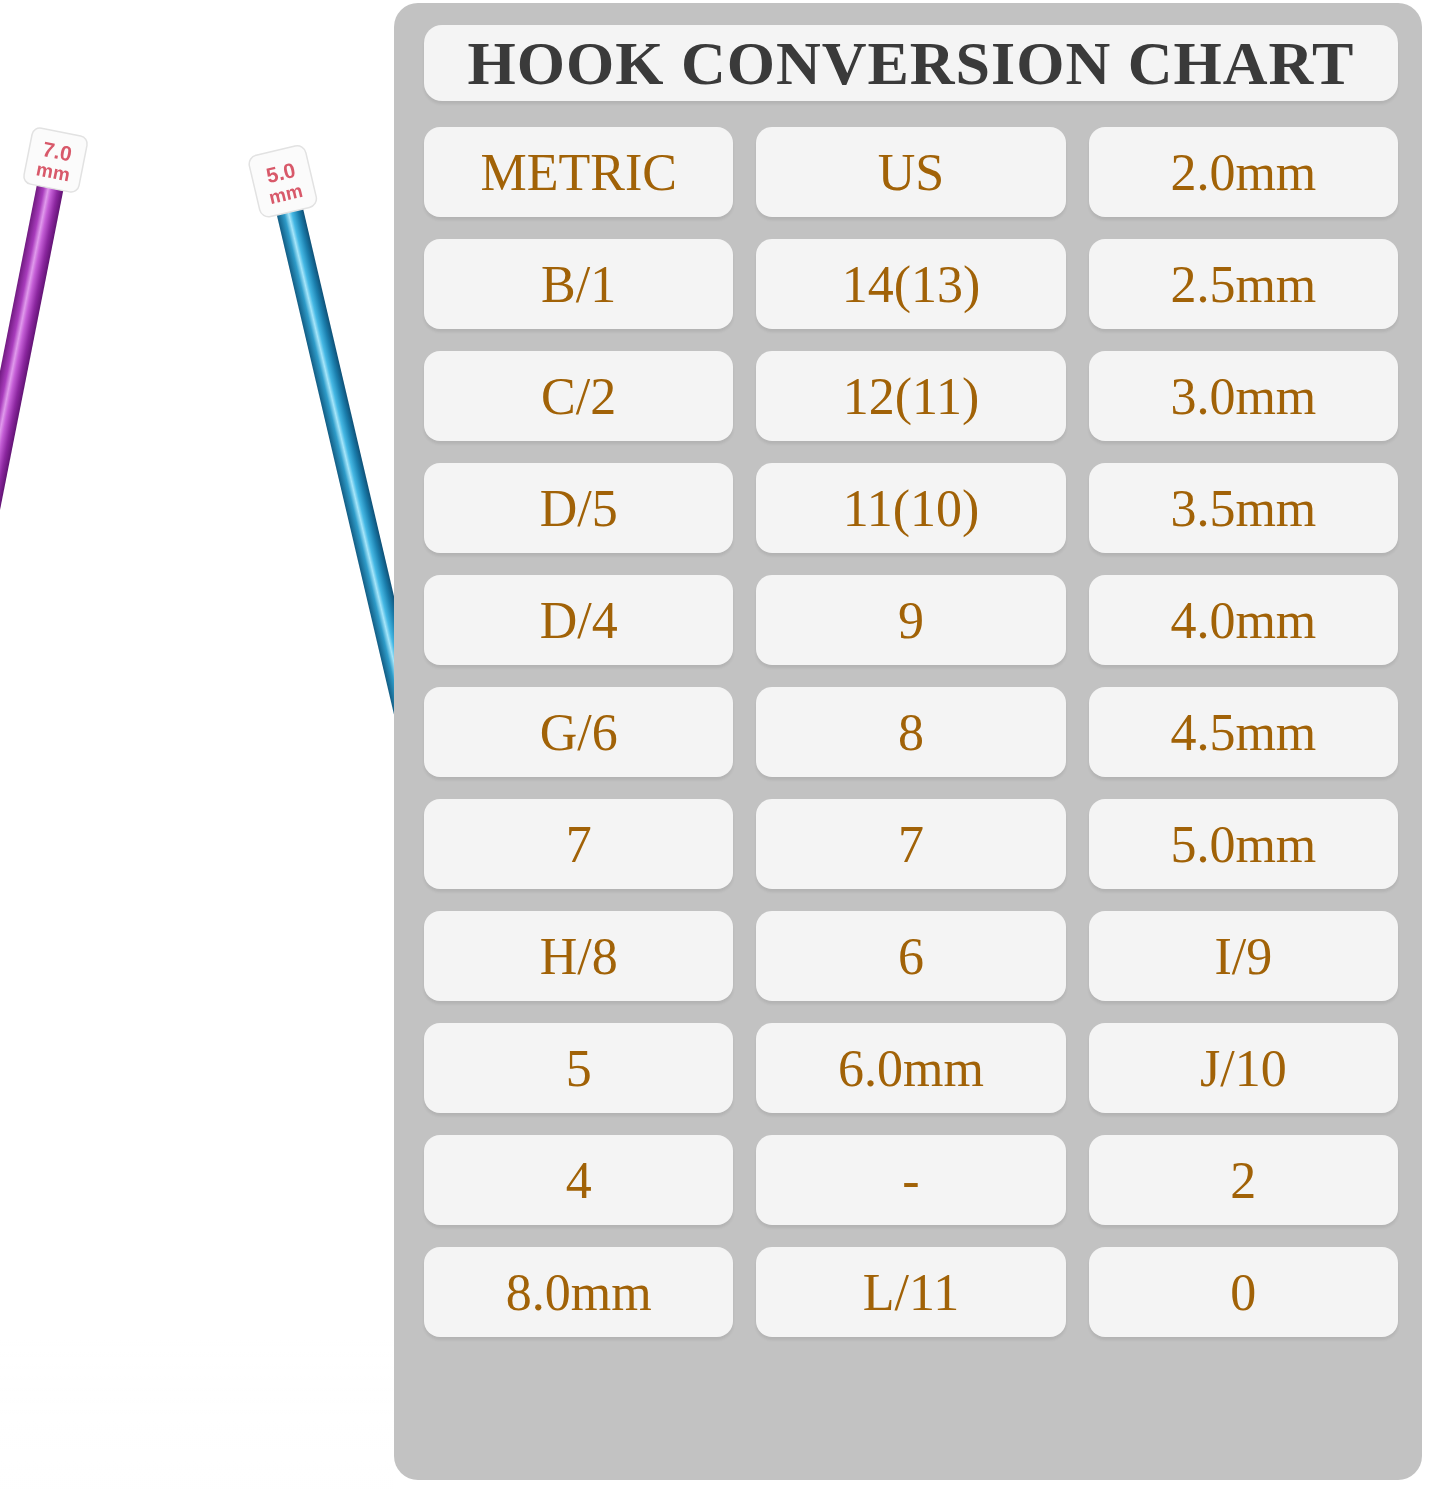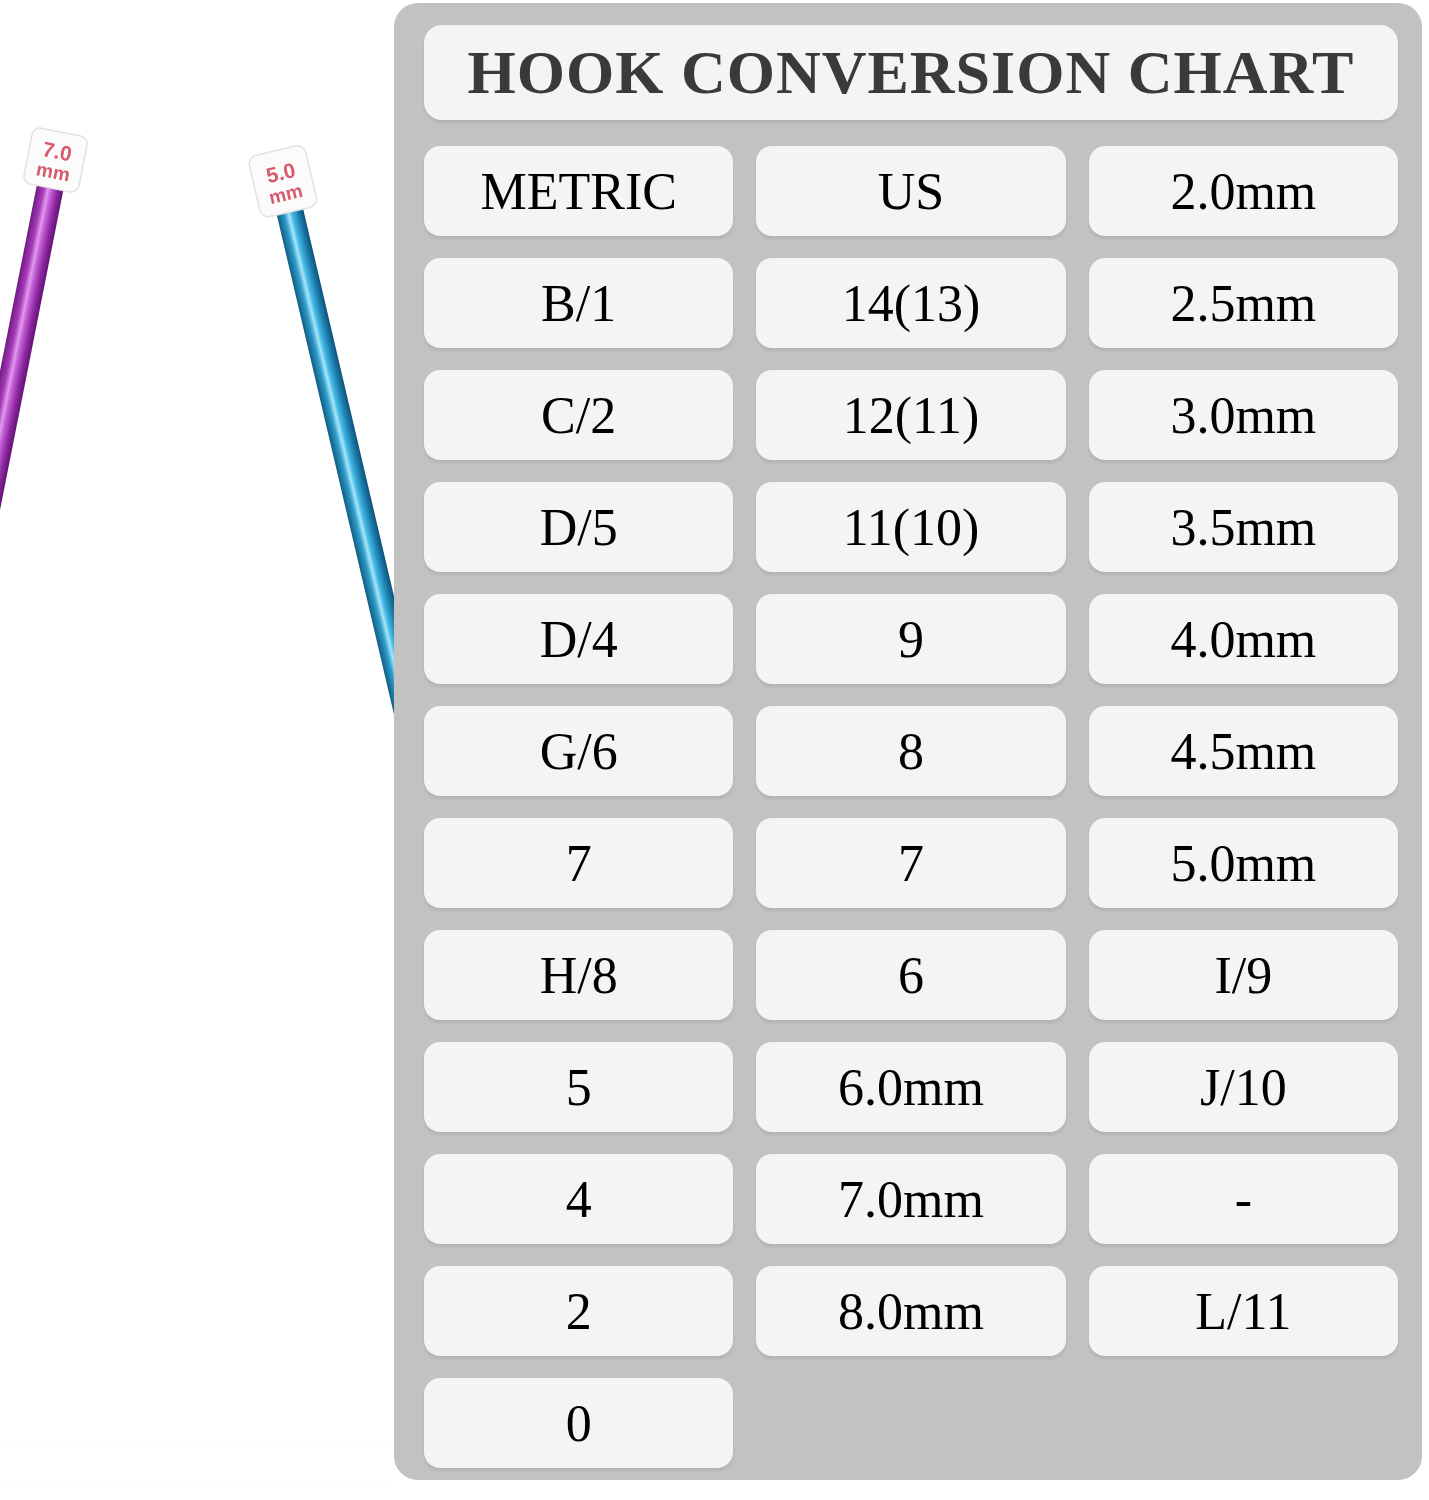--- a/index.html
+++ b/index.html
@@ -8,34 +8,34 @@
     position:relative; overflow:hidden;
     font-family:"Liberation Serif", serif;
   }
   .needles-area { position:absolute; left:0; top:0; width:394px; height:1500px; }
   .panel {
     position:absolute; left:394px; top:3px; width:1028px; height:1477px;
     background:#c2c2c2; border-radius:24px; box-sizing:border-box;
     padding:22px 24px 0 30px;
   }
   .title-cell {
-    height:95px; background:#f4f4f4; border-radius:18px;
+    height:76px; background:#f4f4f4; border-radius:18px;
     display:flex; align-items:center; justify-content:center;
     font-weight:bold; font-size:62px; color:#3a3a3a; letter-spacing:1px;
     box-shadow:0 3px 3px rgba(0,0,0,0.08);
     margin-bottom:26px; white-space:nowrap;
   }
   .grid {
     display:grid; grid-template-columns:1fr 1fr 1fr;
     column-gap:23px; row-gap:22px;
   }
   .cell {
     height:90px; background:#f4f4f4; border-radius:16px;
     display:flex; align-items:center; justify-content:center;
-    font-size:52px; color:#000000; white-space:nowrap;
+    font-size:52px; color:#a16207; white-space:nowrap;
     box-shadow:0 3px 3px rgba(0,0,0,0.08);
   }
   .cap-label { font-family:"Liberation Sans", sans-serif; font-weight:bold; fill:#d8596a; text-anchor:middle; }
 </style>
 </head>
 <body>
 
 <div class="needles-area">
   <svg width="394" height="1500" viewBox="0 0 394 1500" xmlns="http://www.w3.org/2000/svg">
     <defs>
@@ -130,21 +130,20 @@
     <div class="cell">H/8</div>
     <div class="cell">6</div>
 
     <div class="cell">I/9</div>
     <div class="cell">5</div>
 
     <div class="cell">6.0mm</div>
     <div class="cell">J/10</div>
     <div class="cell">4</div>
 
-    <div class="cell">7.0mm</div>
     <div class="cell">-</div>
     <div class="cell">2</div>
 
     <div class="cell">8.0mm</div>
     <div class="cell">L/11</div>
     <div class="cell">0</div>
   </div>
 </div>
 
 </body></html>

